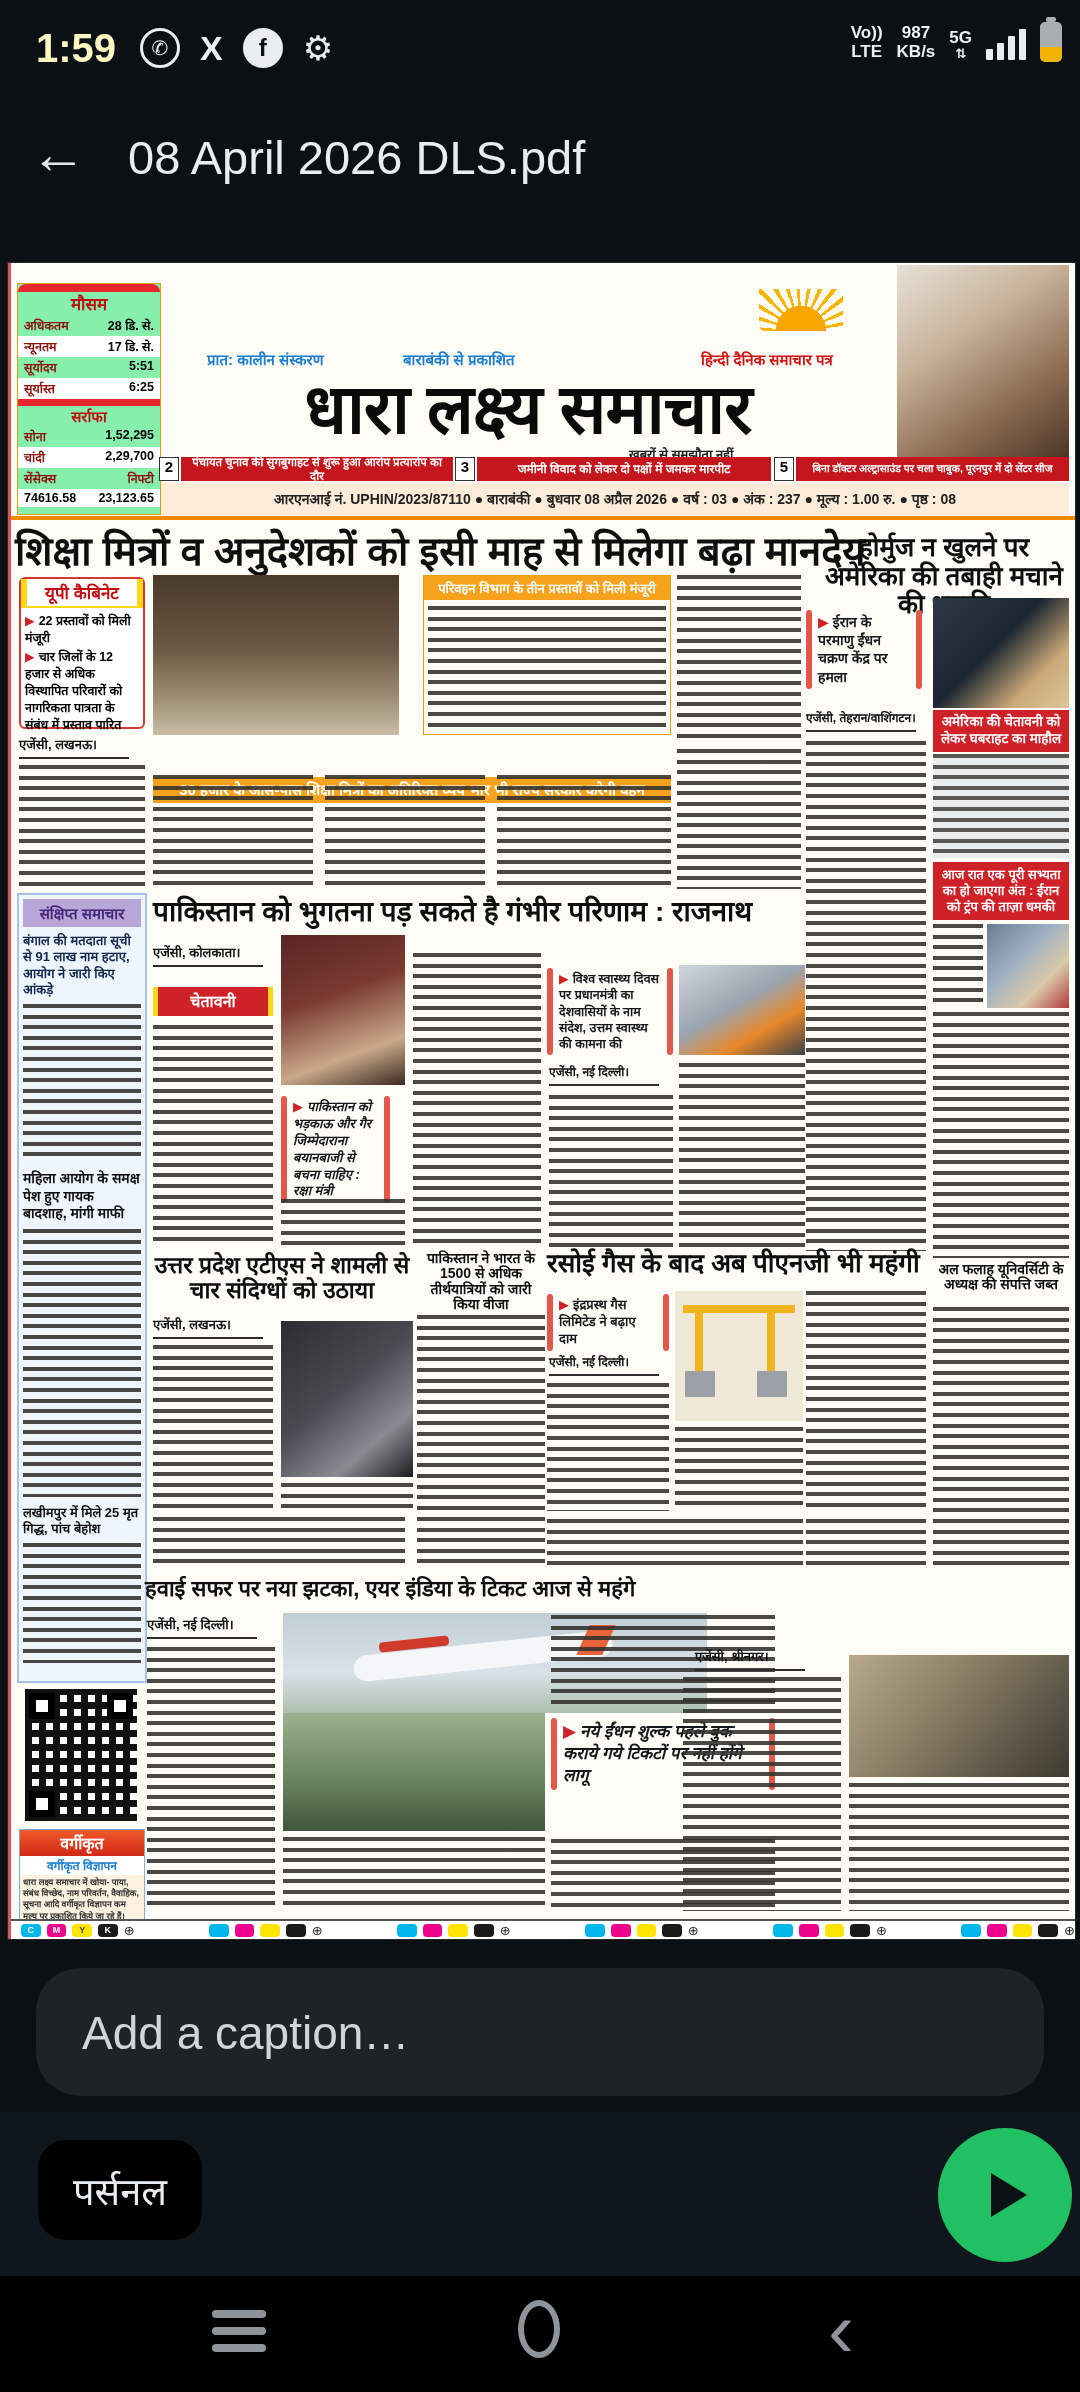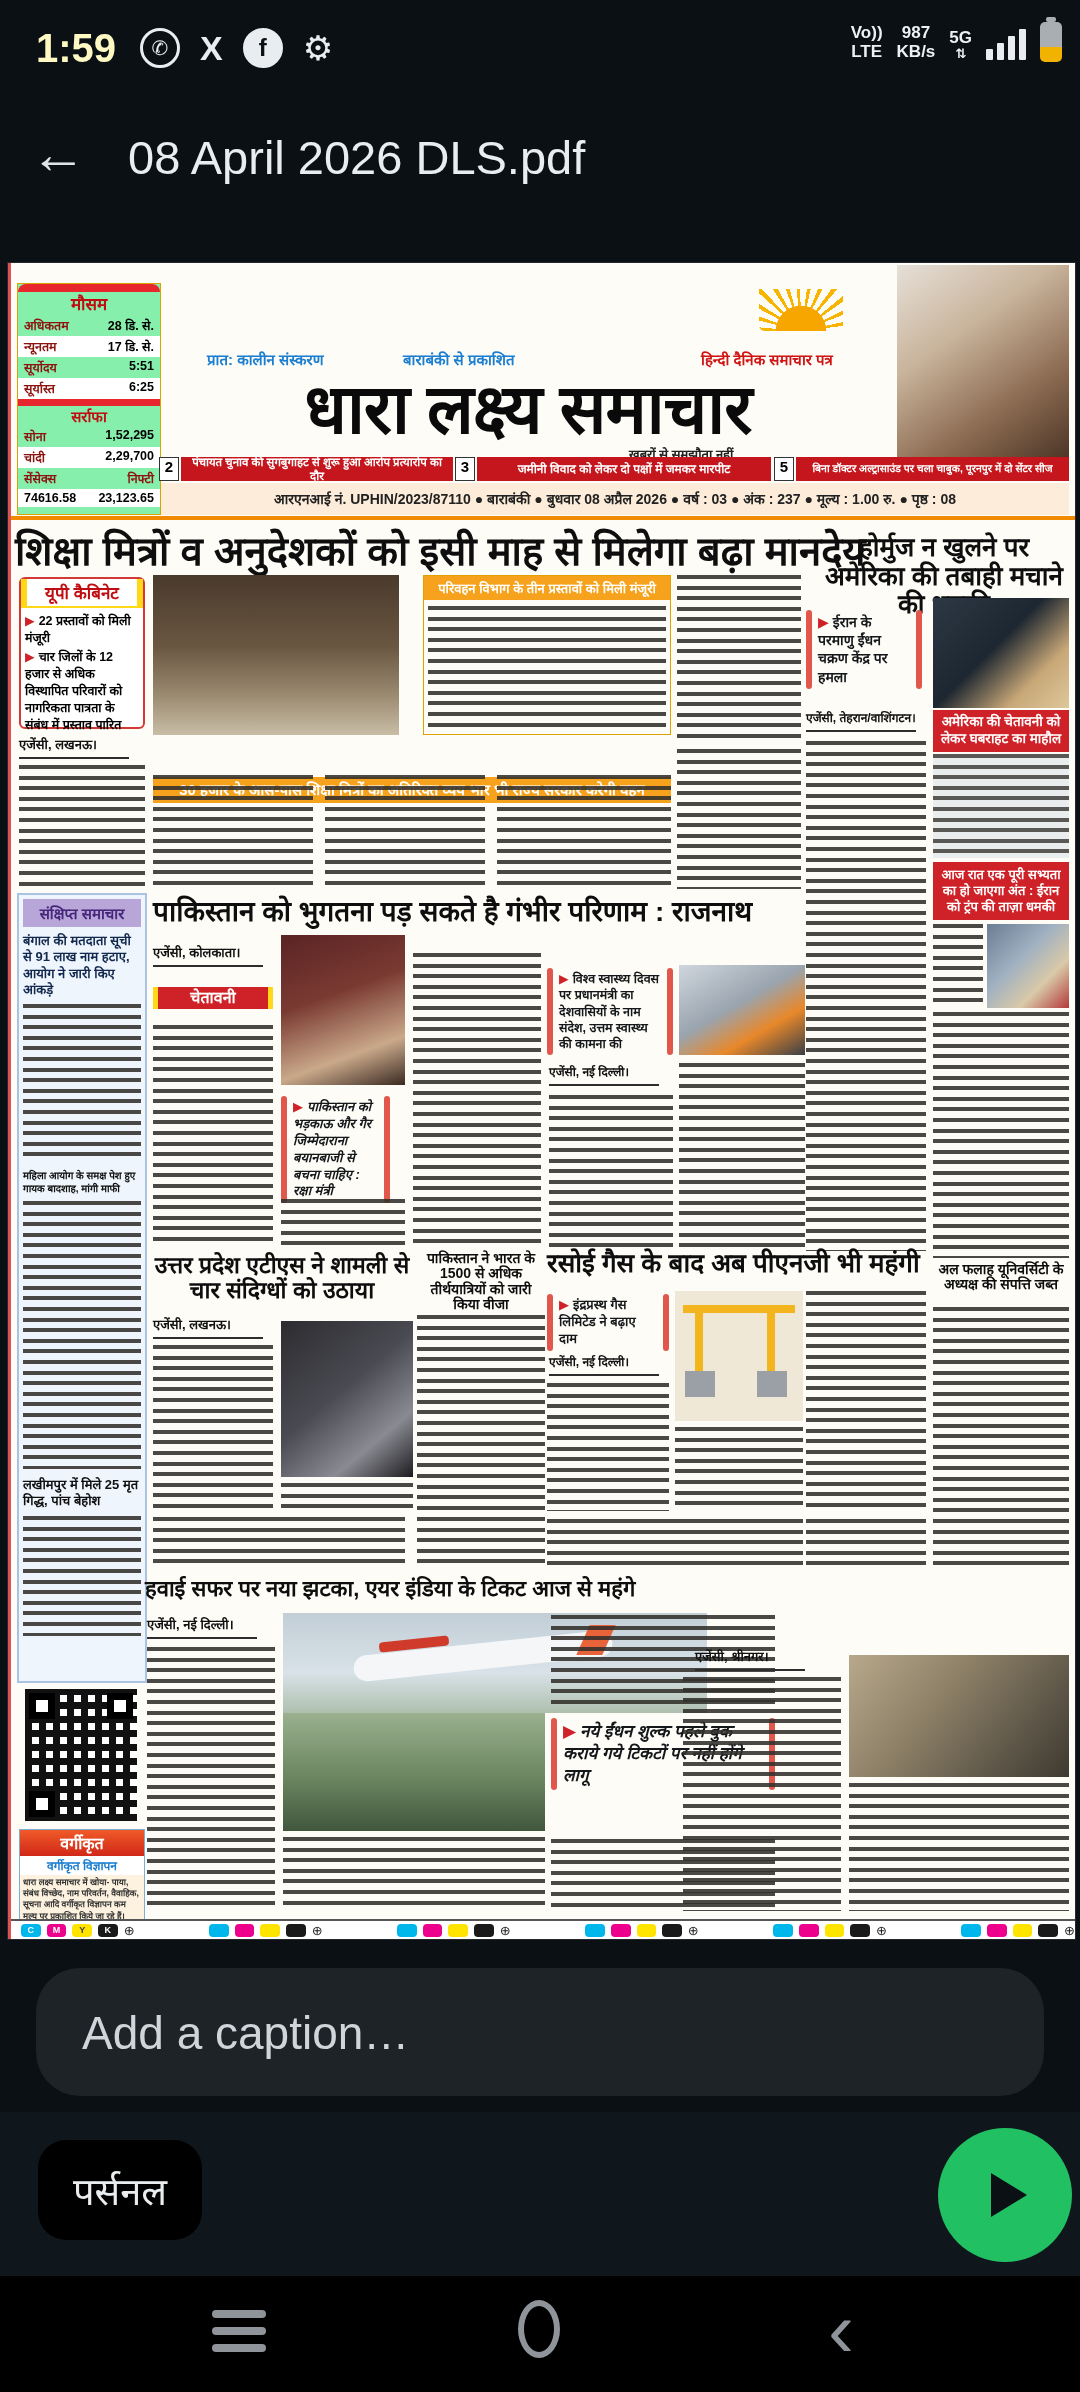--- a/index.html
+++ b/index.html
@@ -201,29 +201,29 @@
     <div class="ftx" style="left:922px;top:661px;width:50px;height:84px;"></div>
     <div class="photo" style="left:976px;top:661px;width:82px;height:84px;background:linear-gradient(135deg,#6b7d93 0%,#9fb0c2 40%,#d9c9a8 70%,#b33a3a 100%);"></div>
     <div class="ftx" style="left:922px;top:749px;width:136px;height:246px;"></div>
     <div class="hl ctr" style="left:922px;top:999px;width:136px;font-size:14px;">अल फलाह यूनिवर्सिटी के अध्यक्ष की संपत्ति जब्त</div>
     <div class="ftx" style="left:922px;top:1044px;width:136px;height:262px;"></div>
 
     <div class="abs" style="left:6px;top:630px;width:130px;height:790px;border:2px solid #a9c4e2;background:#eef5fc;box-sizing:border-box;padding:4px;">
       <div class="ctr" style="background:#b9a6d8;color:#45267a;font-weight:800;font-size:15px;padding:4px 0;">संक्षिप्त समाचार</div>
       <div style="font-size:13px;font-weight:800;color:#12284e;margin-top:6px;line-height:1.25;">बंगाल की मतदाता सूची से 91 लाख नाम हटाए, आयोग ने जारी किए आंकड़े</div>
       <div class="ftx" style="position:relative;width:118px;height:158px;margin-top:6px;"></div>
-      <div style="font-size:10px;font-weight:800;color:#101010;margin-top:8px;line-height:1.25;">महिला आयोग के समक्ष पेश हुए गायक बादशाह, मांगी माफी</div>
+      <div style="font-size:14px;font-weight:800;color:#101010;margin-top:8px;line-height:1.25;">महिला आयोग के समक्ष पेश हुए गायक बादशाह, मांगी माफी</div>
       <div class="ftx" style="position:relative;width:118px;height:268px;margin-top:6px;"></div>
       <div style="font-size:13px;font-weight:800;color:#101010;margin-top:8px;line-height:1.25;">लखीमपुर में मिले 25 मृत गिद्ध, पांच बेहोश</div>
       <div class="ftx" style="position:relative;width:118px;height:120px;margin-top:6px;"></div>
     </div>
 
     <div class="hl nowrap" style="left:142px;top:634px;width:520px;font-size:28px;">पाकिस्तान को भुगतना पड़ सकते है गंभीर परिणाम : राजनाथ</div>
     <div class="byl" style="left:142px;top:680px;">एजेंसी, कोलकाता।</div>
-    <div class="redbox" style="left:142px;top:724px;width:120px;height:22px;font-size:16px;border-left:5px solid #ffd918;border-right:5px solid #ffd918;">चेतावनी</div>
+    <div class="redbox" style="left:142px;top:724px;width:120px;height:29px;font-size:16px;border-left:5px solid #ffd918;border-right:5px solid #ffd918;">चेतावनी</div>
     <div class="ftx" style="left:142px;top:762px;width:120px;height:222px;"></div>
     <div class="photo" style="left:270px;top:672px;width:124px;height:150px;background:linear-gradient(160deg,#5a2424 0%,#7a3a32 40%,#caa98a 75%,#3a2a22 100%);"></div>
     <div class="pointer" style="left:270px;top:830px;width:109px;font-size:13px;font-style:italic;"><span class="mk">▶</span><span>पाकिस्तान को भड़काऊ और गैर जिम्मेदाराना बयानबाजी से बचना चाहिए : रक्षा मंत्री</span></div>
     <div class="ftx" style="left:270px;top:936px;width:124px;height:48px;"></div>
     <div class="ftx" style="left:402px;top:690px;width:128px;height:294px;"></div>
 
     <div class="pointer" style="left:536px;top:702px;width:126px;font-size:12.5px;"><span class="mk">▶</span><span>विश्व स्वास्थ्य दिवस पर प्रधानमंत्री का देशवासियों के नाम संदेश, उत्तम स्वास्थ्य की कामना की</span></div>
     <div class="byl" style="left:538px;top:800px;font-size:12px;">एजेंसी, नई दिल्ली।</div>
     <div class="photo" style="left:668px;top:702px;width:126px;height:90px;background:linear-gradient(150deg,#cfd6de 0%,#9aa4ae 45%,#e8882a 70%,#3a3f46 100%);"></div>
     <div class="ftx" style="left:538px;top:832px;width:124px;height:152px;"></div>

